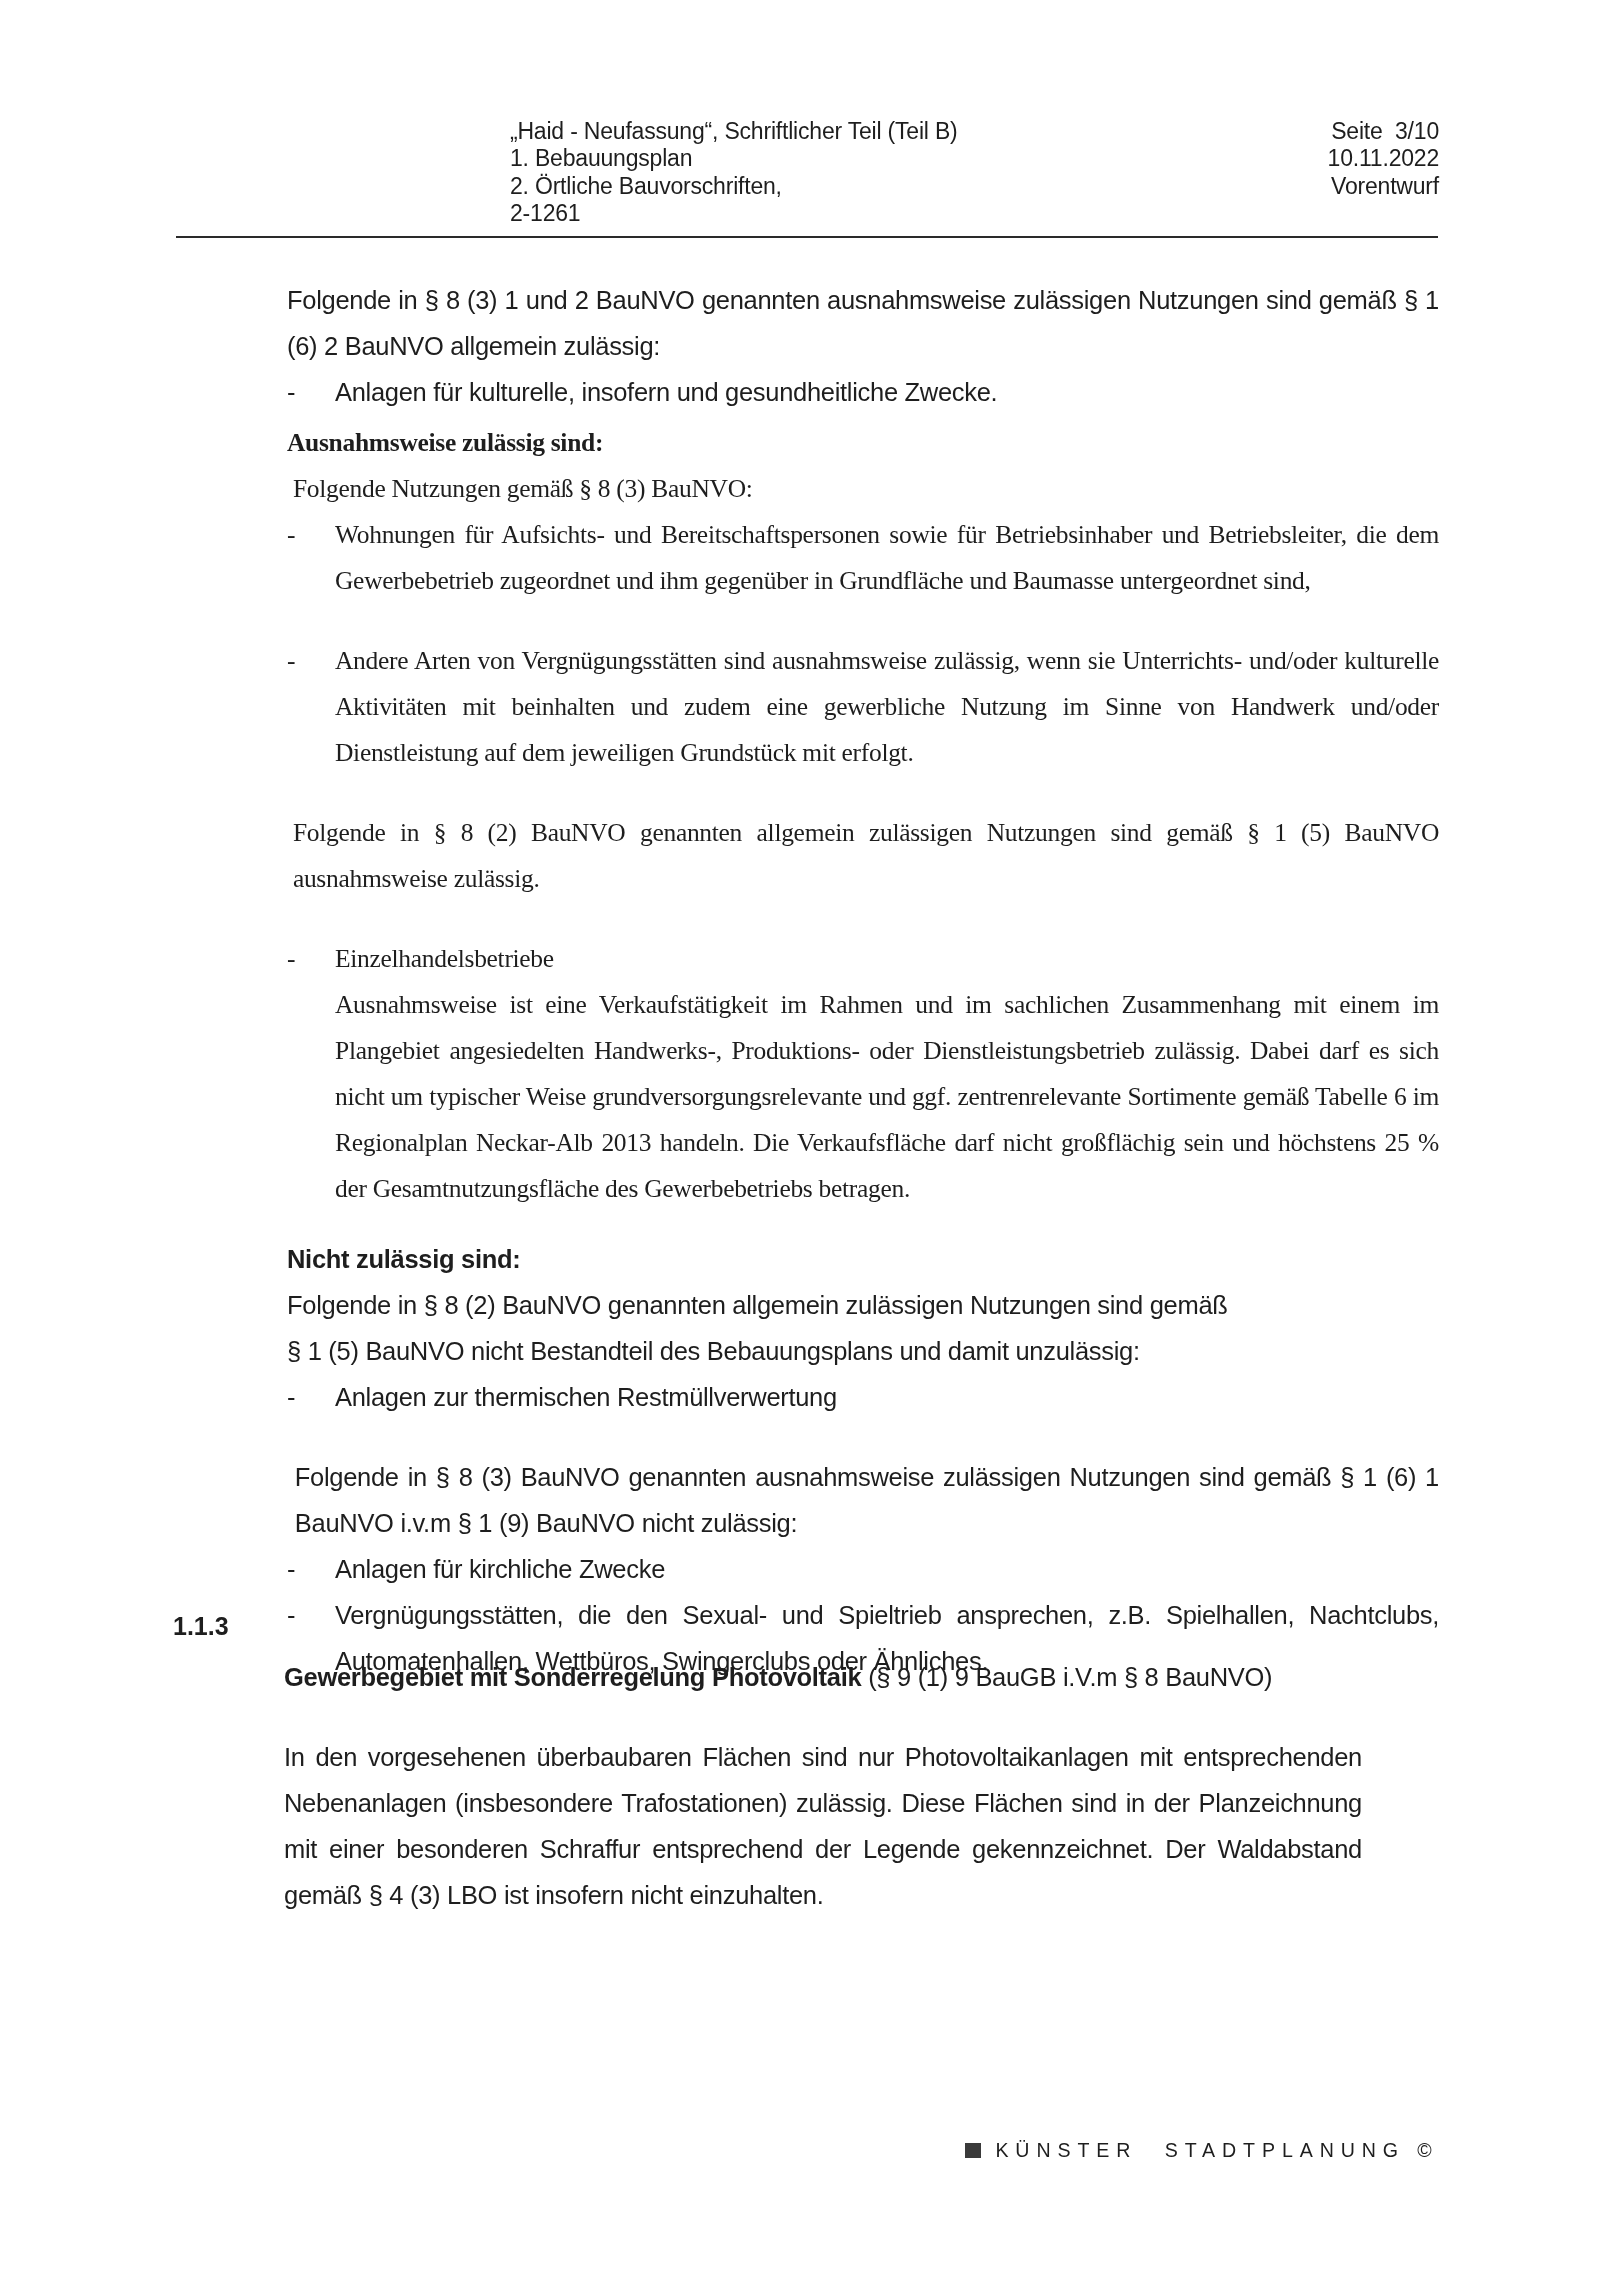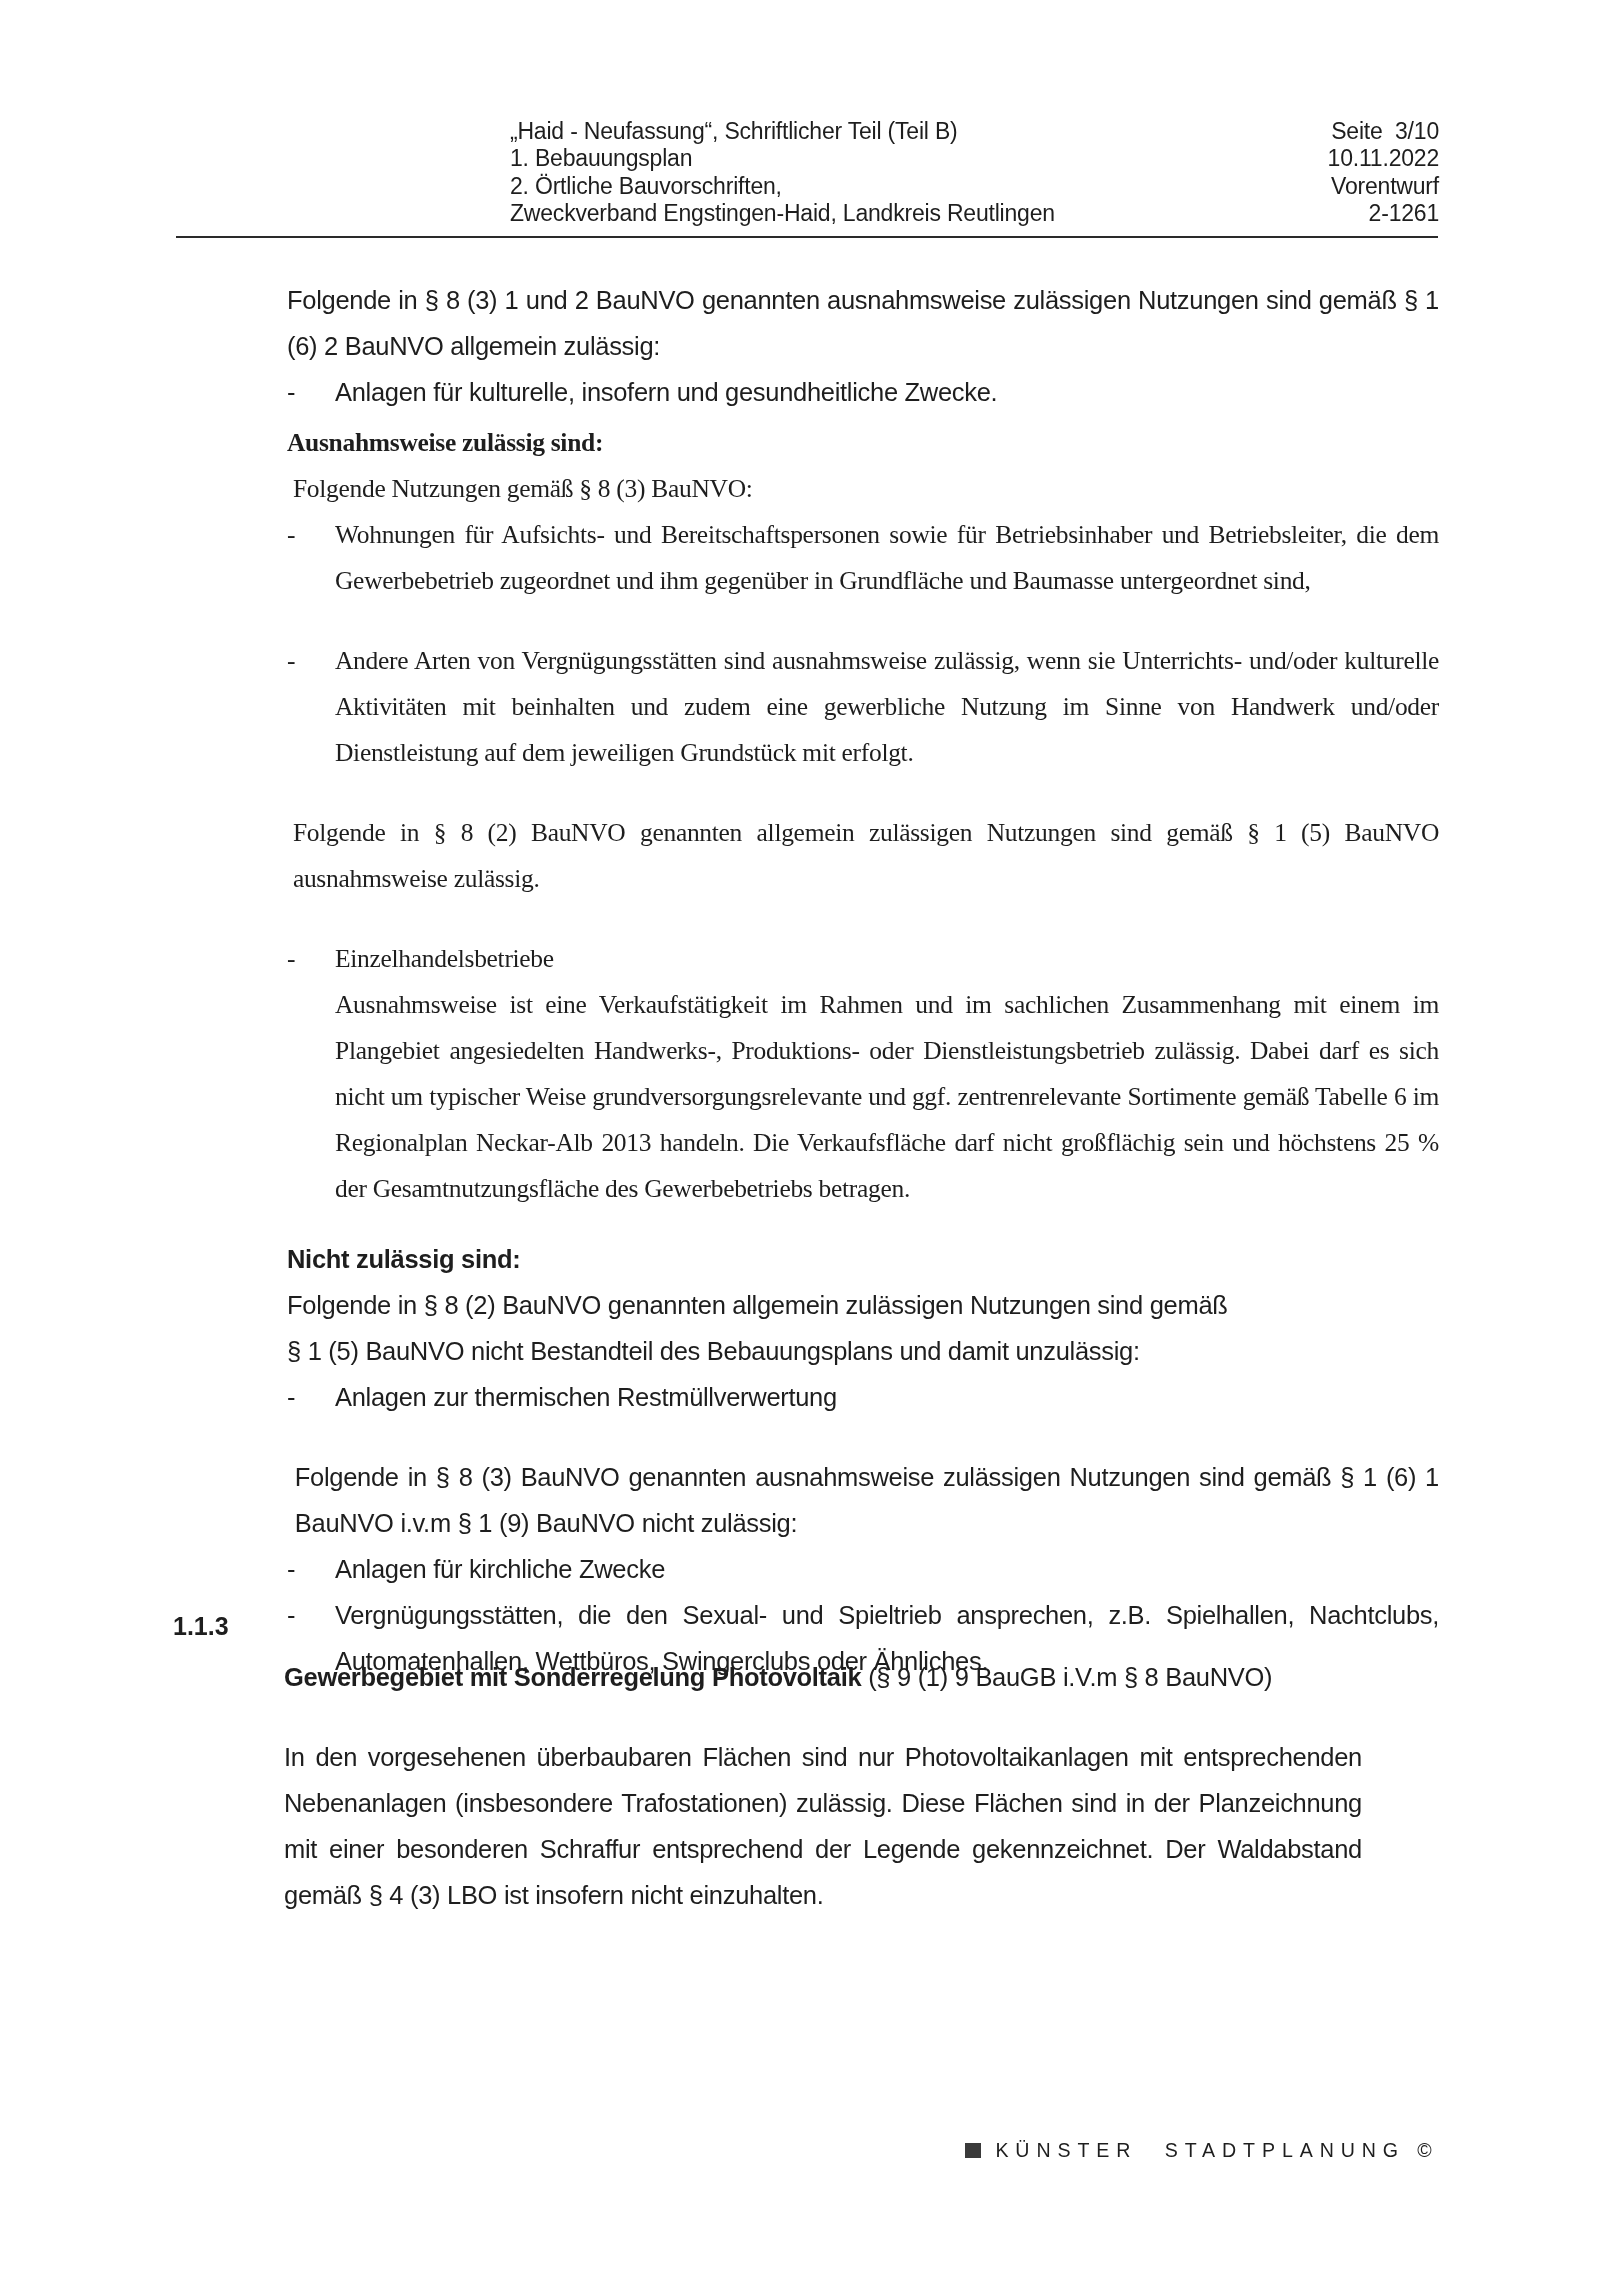--- a/index.html
+++ b/index.html
@@ -31,21 +31,20 @@
   </div>
   <div class="hdr-row">
     <span>1. Bebauungsplan</span>
     <span>10.11.2022</span>
   </div>
   <div class="hdr-row">
     <span>2. Örtliche Bauvorschriften,</span>
     <span>Vorentwurf</span>
   </div>
   <div class="hdr-row">
-    <span>Zweckverband Engstingen-Haid, Landkreis Reutlingen</span>
     <span>2-1261</span>
   </div>
 </div>
 <div class="hdr-rule"></div>
 
 <div class="body" style="top:277px;">
   <p class="justify">Folgende in § 8 (3) 1 und 2 BauNVO genannten ausnahmsweise zulässigen Nutzungen sind gemäß § 1 (6) 2 BauNVO allgemein zulässig:</p>
   <div class="item">
     <span class="dash">-</span>
     <span class="item-text">Anlagen für kulturelle, insofern und gesundheitliche Zwecke.</span>

